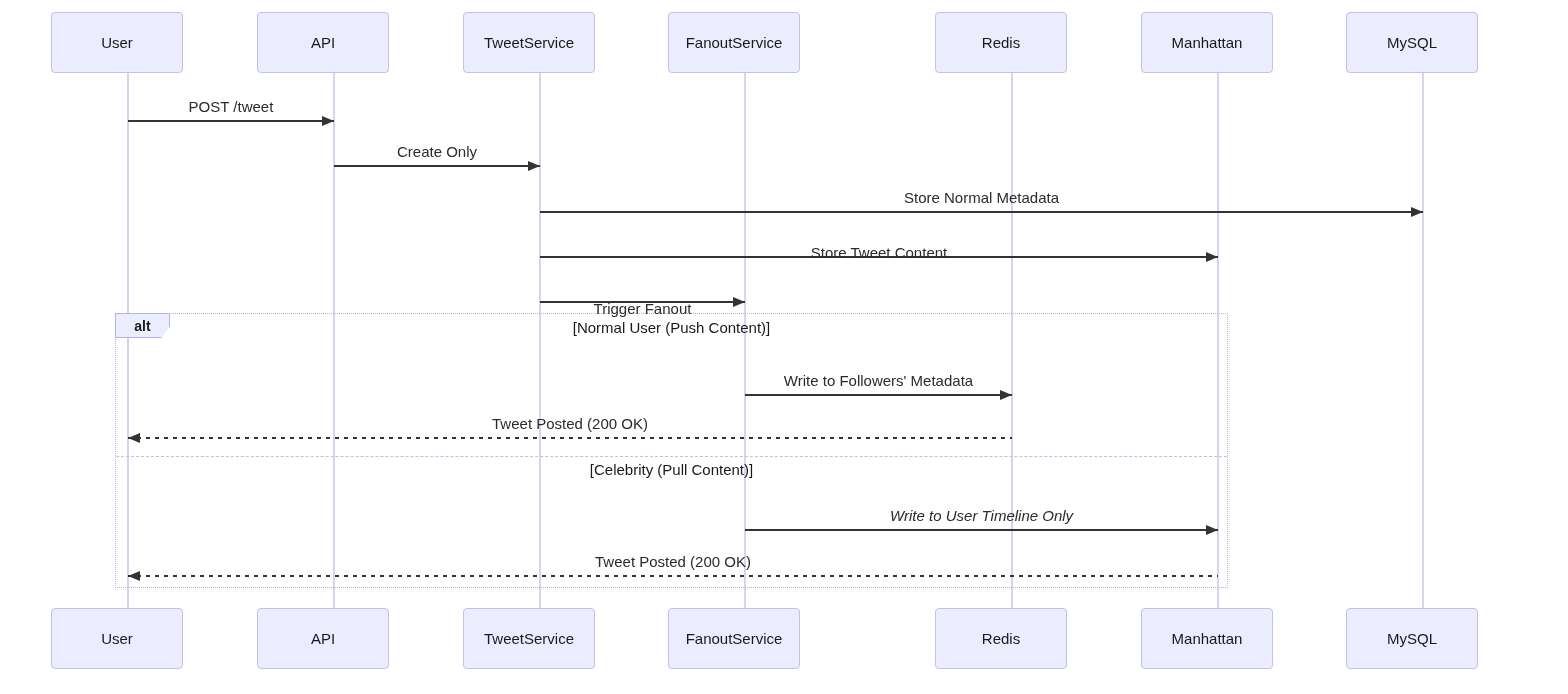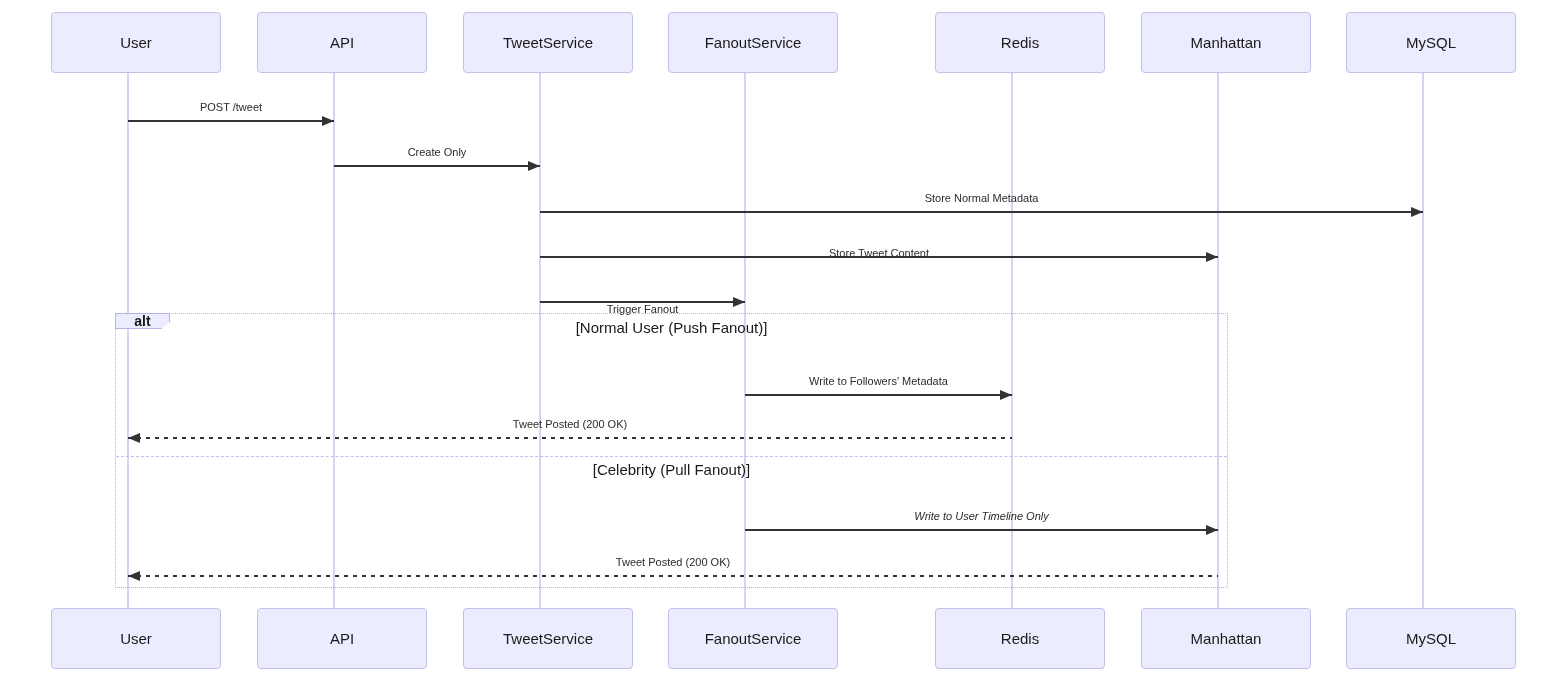--- a/index.html
+++ b/index.html
@@ -11,21 +11,21 @@
     font-family: "Liberation Sans", sans-serif;
     overflow: hidden;
   }
   .lifeline {
     position: absolute;
     width: 2px;
     background: #d8d3f1;
   }
   .actor {
     position: absolute;
-    width: 170px;
+    width: 132px;
     height: 61px;
     background: #ECECFF;
     border: 1px solid #c4c0ea;
     border-radius: 4px;
     display: flex;
     align-items: center;
     justify-content: center;
     font-size: 15px;
     color: #1a1a1a;
     box-sizing: border-box;
@@ -43,42 +43,42 @@
     width: 0;
     height: 0;
     border-top: 5px solid transparent;
     border-bottom: 5px solid transparent;
   }
   .arrowhead.right { border-left: 12px solid #333333; }
   .arrowhead.left  { border-right: 12px solid #333333; }
   .msg-label {
     position: absolute;
     transform: translateX(-50%);
-    font-size: 11px;
+    font-size: 15px;
     line-height: 18px;
     color: #2b2b2b;
     white-space: nowrap;
   }
   .alt-frame {
     position: absolute;
     border: 1px dotted #b7b2e6;
     box-sizing: border-box;
   }
   .alt-divider {
     position: absolute;
     left: 0;
     right: 0;
     border-top: 1px dashed #c2bdeb;
   }
   .alt-tab {
     position: absolute;
     top: -1px;
     left: -1px;
     width: 55px;
-    height: 16px;
+    height: 25px;
     background: #ECECFF;
     border: 1px solid #b7b2e6;
     clip-path: polygon(0 0, 100% 0, 100% 55%, 84% 100%, 0 100%);
     display: flex;
     align-items: center;
     justify-content: center;
     font-size: 14px;
     font-weight: 600;
     color: #1a1a1a;
     box-sizing: border-box;
@@ -100,22 +100,22 @@
     <div class="lifeline" style="left: 127px; top: 73px; height: 535px;"></div>
     <div class="lifeline" style="left: 333px; top: 73px; height: 535px;"></div>
     <div class="lifeline" style="left: 539px; top: 73px; height: 535px;"></div>
     <div class="lifeline" style="left: 744px; top: 73px; height: 535px;"></div>
     <div class="lifeline" style="left: 1011px; top: 73px; height: 535px;"></div>
     <div class="lifeline" style="left: 1217px; top: 73px; height: 535px;"></div>
     <div class="lifeline" style="left: 1422px; top: 73px; height: 535px;"></div>
     <div class="alt-frame" style="left: 115px; top: 313px; width: 1113px; height: 275px;">
       <div class="alt-divider" style="top: 142px;"></div>
       <div class="alt-tab">alt</div>
-      <div class="section-label" style="top: 5px;">[Normal User (Push Fanout)]</div>
-      <div class="section-label" style="top: 147px;">[Celebrity (Pull Fanout)]</div>
+      <div class="section-label" style="top: 5px;">[Normal User (Push Content)]</div>
+      <div class="section-label" style="top: 147px;">[Celebrity (Pull Content)]</div>
     </div>
     <div class="msg-line" style="left: 128px; top: 120px; width: 206px;"></div>
     <div class="arrowhead right" style="top: 116px; left: 322px;"></div>
     <div class="msg-label" style="left: 231px; top: 98px;">POST /tweet</div>
     <div class="msg-line" style="left: 334px; top: 165px; width: 206px;"></div>
     <div class="arrowhead right" style="top: 161px; left: 528px;"></div>
     <div class="msg-label" style="left: 437px; top: 143px;">Create Only</div>
     <div class="msg-line" style="left: 540px; top: 211px; width: 883px;"></div>
     <div class="arrowhead right" style="top: 207px; left: 1411px;"></div>
     <div class="msg-label" style="left: 981.5px; top: 189px;">Store Normal Metadata</div>

